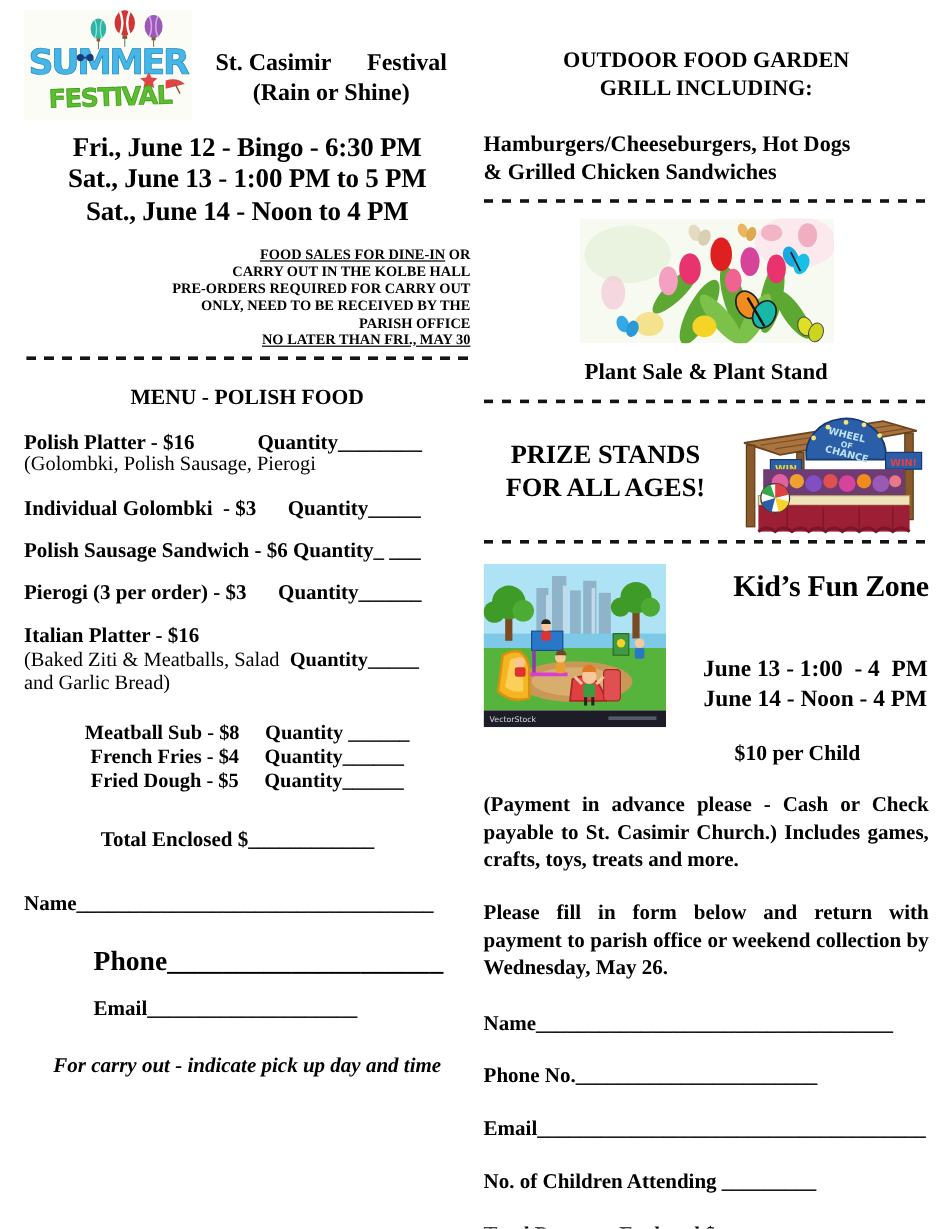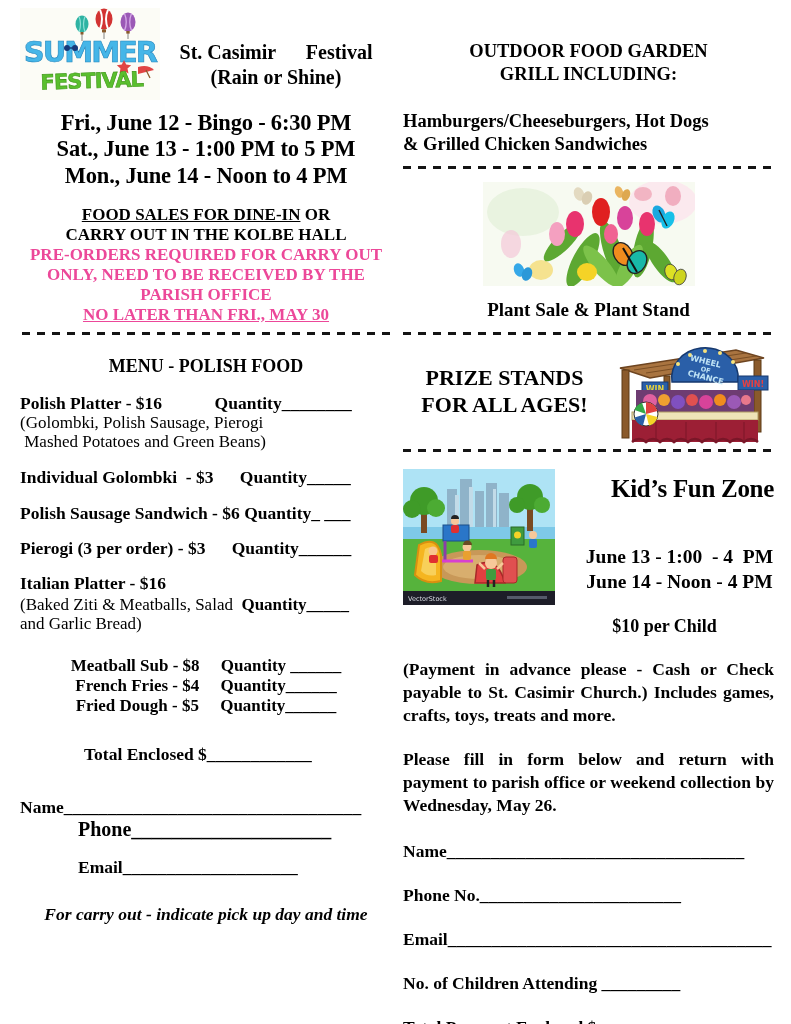--- a/index.html
+++ b/index.html
@@ -4,40 +4,40 @@
 <style>
   html,body{margin:0;padding:0;background:#ffffff;}
   body{width:791px;height:1024px;font-family:"Liberation Serif",serif;color:#000;}
   .page{position:relative;width:791px;height:1024px;overflow:hidden;background:#fff;}
   .col{position:absolute;top:0;}
   .col-left{left:20px;width:372px;}
   .col-right{left:403px;width:371px;}
   .pre{white-space:pre-wrap;}
   .b{font-weight:bold;}
   .just{text-align:justify;}
-  .red{color:#ec4899;}
+  .red{color:#000000;}
   .ul{text-decoration:underline;}
   .dash-divider{height:3px;background:repeating-linear-gradient(90deg,#141414 0 8px,transparent 8px 15px);}
 
   
   .header-row{display:flex;align-items:flex-start;margin-top:8px;}
   .logo-box{width:140px;height:92px;flex:0 0 auto;}
   .main-title{flex:1;font-size:20px;font-weight:bold;text-align:center;line-height:1.25;margin-top:32px;}
   .schedule{font-size:22.5px;font-weight:bold;text-align:center;line-height:1.17;margin-top:10px;letter-spacing:-0.2px;}
-  .food-sales{font-size:17px;font-weight:bold;text-align:center;line-height:1.18;margin-top:16px;}
+  .food-sales{font-size:12px;font-weight:bold;text-align:right;line-height:1.18;margin-top:16px;}
   .left-divider{margin:7px 2px 0 2px;}
   .menu-heading{font-size:18px;font-weight:bold;text-align:center;margin-top:21px;}
   .menu-intro{font-size:17px;font-weight:bold;line-height:1.14;margin-top:2px;}
   .menu-item{font-size:17.5px;font-weight:bold;margin-top:17px;line-height:1.05;}
   .menu-desc{font-size:17px;font-weight:normal;line-height:1.08;margin-top:1px;}
   .mt-small{margin-top:3px;}
   .sub-items{font-size:17px;font-weight:bold;text-align:center;line-height:1.18;margin-top:22px;}
   .total-line{font-size:17.5px;font-weight:bold;margin-top:28px;margin-left:64px;}
   .name-line{font-size:17.5px;font-weight:bold;margin-top:32px;}
-  .phone-line{font-size:20px;font-weight:bold;margin-left:58px;}
+  .phone-line{font-size:23px;font-weight:bold;margin-top:25px;margin-left:58px;}
   .email-line{font-size:17.5px;font-weight:bold;margin-top:16px;margin-left:58px;}
   .carryout{font-size:17.5px;font-weight:bold;text-align:center;margin-top:26px;font-style:italic;}
 
   
   .r-heading{font-size:18.5px;font-weight:bold;text-align:center;line-height:1.22;margin-top:40px;}
   .grill-lines{font-size:18.5px;font-weight:bold;line-height:1.22;margin-top:25px;}
   .r-div1{margin-top:11px;}
   .flower-wrap{text-align:center;margin-top:13px;}
   .plant-label{font-size:19px;font-weight:bold;text-align:center;margin-top:9px;}
   .r-div2{margin-top:11px;}
@@ -101,39 +101,38 @@
       </svg>
       <div class="main-title">
         <div class="pre">St. Casimir      Festival</div>
         <div>(Rain or Shine)</div>
       </div>
     </div>
 
     <div class="schedule">
       <div>Fri., June 12 - Bingo - 6:30 PM</div>
       <div>Sat., June 13 - 1:00 PM to 5 PM</div>
-      <div>Mon., June 14 - Noon to 4 PM</div>
+      <div>Sat., June 14 - Noon to 4 PM</div>
     </div>
 
     <div class="food-sales">
       <div><span class="ul">FOOD SALES FOR DINE-IN</span><span class="pre"> OR</span></div>
       <div>CARRY OUT IN THE KOLBE HALL</div>
       <div class="red">PRE-ORDERS REQUIRED FOR CARRY OUT</div>
       <div class="red">ONLY, NEED TO BE RECEIVED BY THE</div>
       <div class="red">PARISH OFFICE</div>
       <div class="red ul">NO LATER THAN FRI., MAY 30</div>
     </div>
 
     <div class="dash-divider left-divider"></div>
 
     <div class="menu-heading">MENU - POLISH FOOD</div>
 
     <div class="menu-item pre">Polish Platter - $16            Quantity________</div>
     <div class="menu-desc pre">(Golombki, Polish Sausage, Pierogi</div>
-    <div class="menu-desc pre"> Mashed Potatoes and Green Beans)</div>
 
     <div class="menu-item pre">Individual Golombki  - $3      Quantity_____</div>
     <div class="menu-item pre">Polish Sausage Sandwich - $6 Quantity_ ___</div>
     <div class="menu-item pre">Pierogi (3 per order) - $3      Quantity______</div>
 
     <div class="menu-item pre">Italian Platter - $16</div>
     <div class="menu-desc pre mt-small"><span class="pre">(Baked Ziti &amp; Meatballs, Salad  </span><span class="b pre">Quantity_____</span></div>
     <div class="menu-desc pre">and Garlic Bread)</div>
 
     <div class="sub-items">

